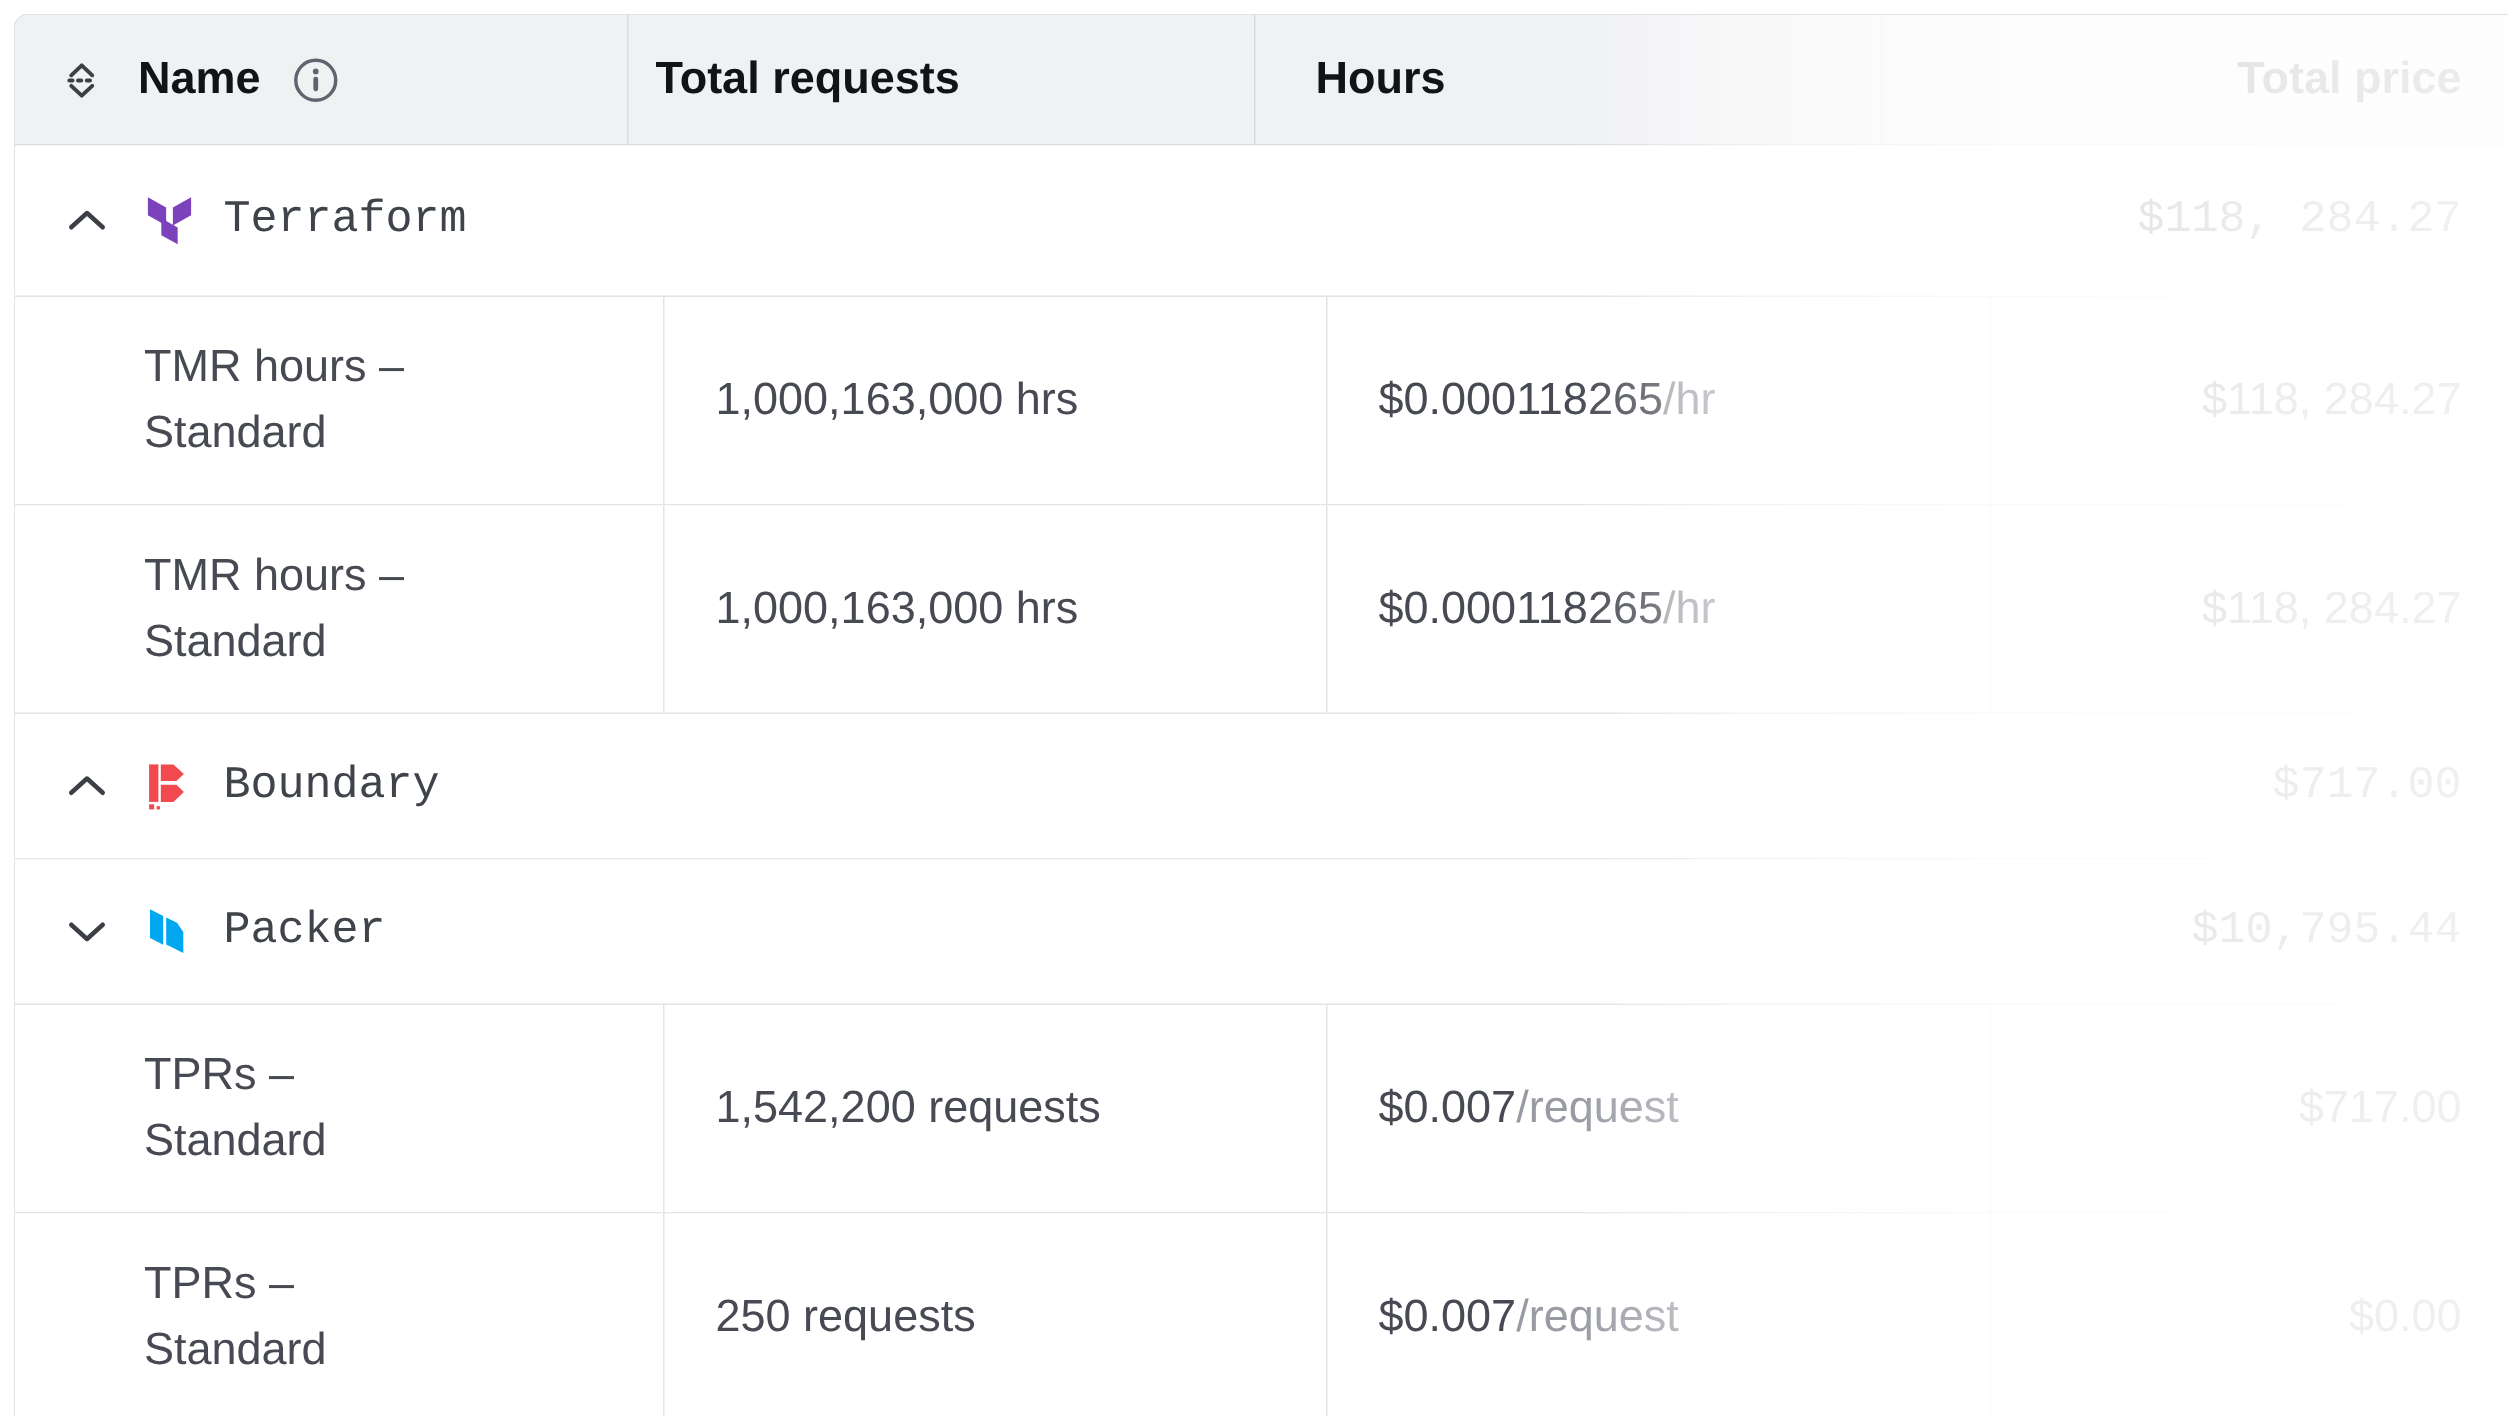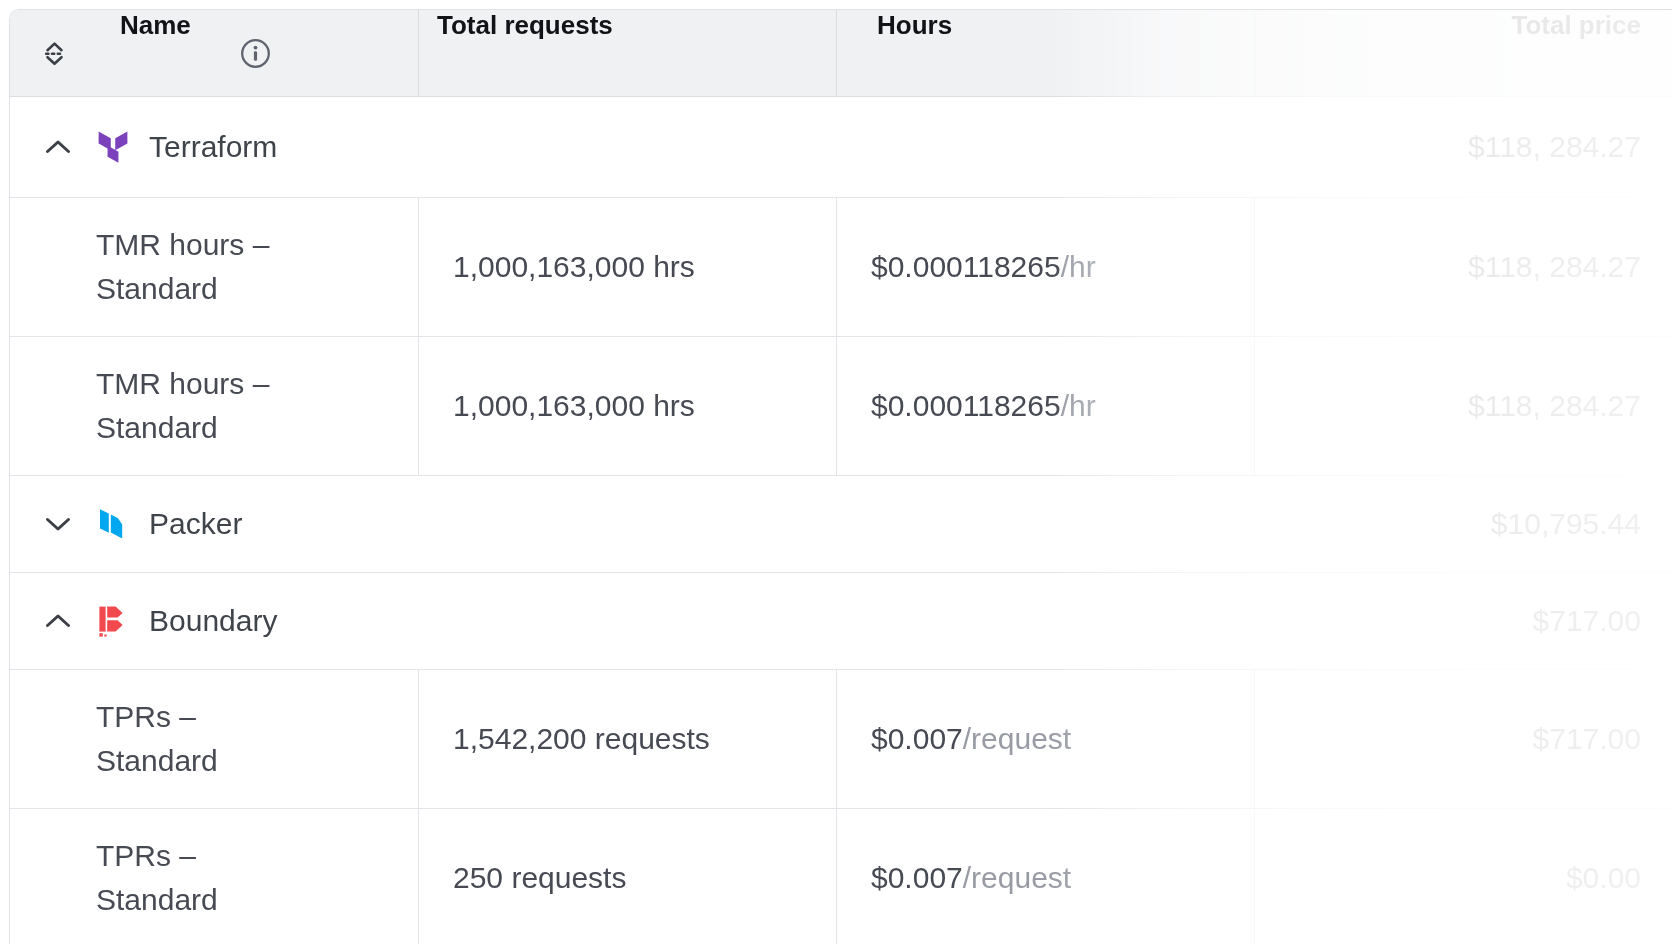--- a/index.html
+++ b/index.html
@@ -18,40 +18,39 @@
     overflow:hidden;
     background:#fff;
   }
   
   .thead{
     display:flex;align-items:stretch;height:86px;
     background:#f0f1f3;
     border-bottom:1px solid #dbdde0;
   }
   .th{
-    display:flex;
-    font-size:26px;font-weight:700;color:#111317;
+    display:flex;align-items:center;
+    font-size:30px;font-weight:700;color:#111317;
     box-sizing:border-box;
-    gap:28px;
   }
   .th-name{width:408px;padding-left:31px;}
   .th-2{width:418px;padding-left:18px;border-left:1px solid #d9dbdf;}
   .th-3{width:418px;padding-left:40px;border-left:1px solid #d9dbdf;}
   .th-price{flex:1;justify-content:flex-end;padding-right:32px;border-left:1px solid #e3e5e8;}
   .th-name .label{margin-left:24px;}
   .icon-btn{
     background:none;border:none;padding:0;margin:0;cursor:pointer;
     display:flex;align-items:center;justify-content:center;
   }
   .info-wrap{margin-left:21px;display:flex;align-items:center;}
   
   .row{display:flex;align-items:stretch;border-bottom:1px solid #e2e4e8;background:#fff;}
   .row:last-child{border-bottom:none;}
-  .group-row{height:96px;align-items:center;}
-  .item-row{height:138px;}
+  .group-row{height:96px;align-items:center;font-family:Liberation Mono, monospace;}
+  .item-row{height:138px;gap:24px;}
   .chev-btn{margin-left:33px;width:30px;height:30px;}
   .product-logo{margin-left:24px;width:32px;height:34px;display:flex;align-items:center;}
   .group-label{margin-left:20px;font-size:30px;color:#3f434a;}
   .group-price{margin-left:auto;padding-right:32px;font-size:30px;color:#474a52;}
   .cell{display:flex;align-items:center;box-sizing:border-box;font-size:30px;color:#474a52;}
   .c1{width:408px;padding-left:86px;}
   .c1 .name-lines{line-height:44px;}
   .c2{width:418px;padding-left:34px;border-left:1px solid #e2e4e8;text-align:center;}
   .c3{width:418px;padding-left:34px;border-left:1px solid #e2e4e8;}
   .c4{flex:1;justify-content:flex-end;padding-right:32px;border-left:1px solid #e6e8eb;}
@@ -144,54 +143,54 @@
     </div>
     <div class="cell c2">1,000,163,000 hrs</div>
     <div class="cell c3">
       <span>$0.000118265</span>
         <span class="rate-unit">/hr</span>
     </div>
     <div class="cell c4">$118, 284.27</div>
   </div>
 
   <div class="row group-row">
-    <button class="icon-btn chev-btn" aria-label="expand">
-      <svg width="28" height="16" viewBox="0 0 28 16">
-        <path class="stroke-dark" style="stroke-width:3" d="M3.5 3.5 L14 13 L24.5 3.5"></path>
-      </svg>
-    </button>
-    <span class="product-logo">
-      <svg width="28" height="32" viewBox="0 0 14 16">
-        <polygon class="packer-fill" points="1.5,0.6 5.9,2.8 5.9,12.4 1.5,10.2"></polygon>
-        <polygon class="packer-fill" points="6.9,3.3 10.5,5.1 12.6,8.2 12.6,15.2 6.9,12.3"></polygon>
-      </svg>
-    </span>
-    <span class="group-label">Packer</span>
-    <span class="group-price">$10,795.44</span>
-  </div>
-
-  <div class="row group-row">
     <button class="icon-btn chev-btn" aria-label="collapse">
       <svg width="28" height="16" viewBox="0 0 28 16">
         <path class="stroke-dark" style="stroke-width:3" d="M3.5 12.5 L14 3 L24.5 12.5"></path>
       </svg>
     </button>
     <span class="product-logo">
       <svg width="28" height="32" viewBox="0 0 14 16">
         <rect class="boundary-fill" x="1.2" y="0.8" width="3.1" height="12.5"></rect>
         <polygon class="boundary-fill" points="5.1,0.8 9.3,0.8 12.8,4.0 10.3,6.3 5.1,6.3"></polygon>
         <polygon class="boundary-fill" points="5.1,7.6 10.3,7.6 12.8,10.0 9.3,13.3 5.1,13.3"></polygon>
         <rect class="boundary-fill" x="1.2" y="14.1" width="1.7" height="1.7"></rect>
         <rect class="boundary-fill" x="3.7" y="14.7" width="1.1" height="1.1"></rect>
       </svg>
     </span>
     <span class="group-label">Boundary</span>
     <span class="group-price">$717.00</span>
   </div>
 
+  <div class="row group-row">
+    <button class="icon-btn chev-btn" aria-label="expand">
+      <svg width="28" height="16" viewBox="0 0 28 16">
+        <path class="stroke-dark" style="stroke-width:3" d="M3.5 3.5 L14 13 L24.5 3.5"></path>
+      </svg>
+    </button>
+    <span class="product-logo">
+      <svg width="28" height="32" viewBox="0 0 14 16">
+        <polygon class="packer-fill" points="1.5,0.6 5.9,2.8 5.9,12.4 1.5,10.2"></polygon>
+        <polygon class="packer-fill" points="6.9,3.3 10.5,5.1 12.6,8.2 12.6,15.2 6.9,12.3"></polygon>
+      </svg>
+    </span>
+    <span class="group-label">Packer</span>
+    <span class="group-price">$10,795.44</span>
+  </div>
+
   <div class="row item-row">
     <div class="cell c1">
       <div class="name-lines">
         <div>TPRs –</div>
         <div>Standard</div>
       </div>
     </div>
     <div class="cell c2">1,542,200 requests</div>
     <div class="cell c3">
       <span>$0.007</span>

